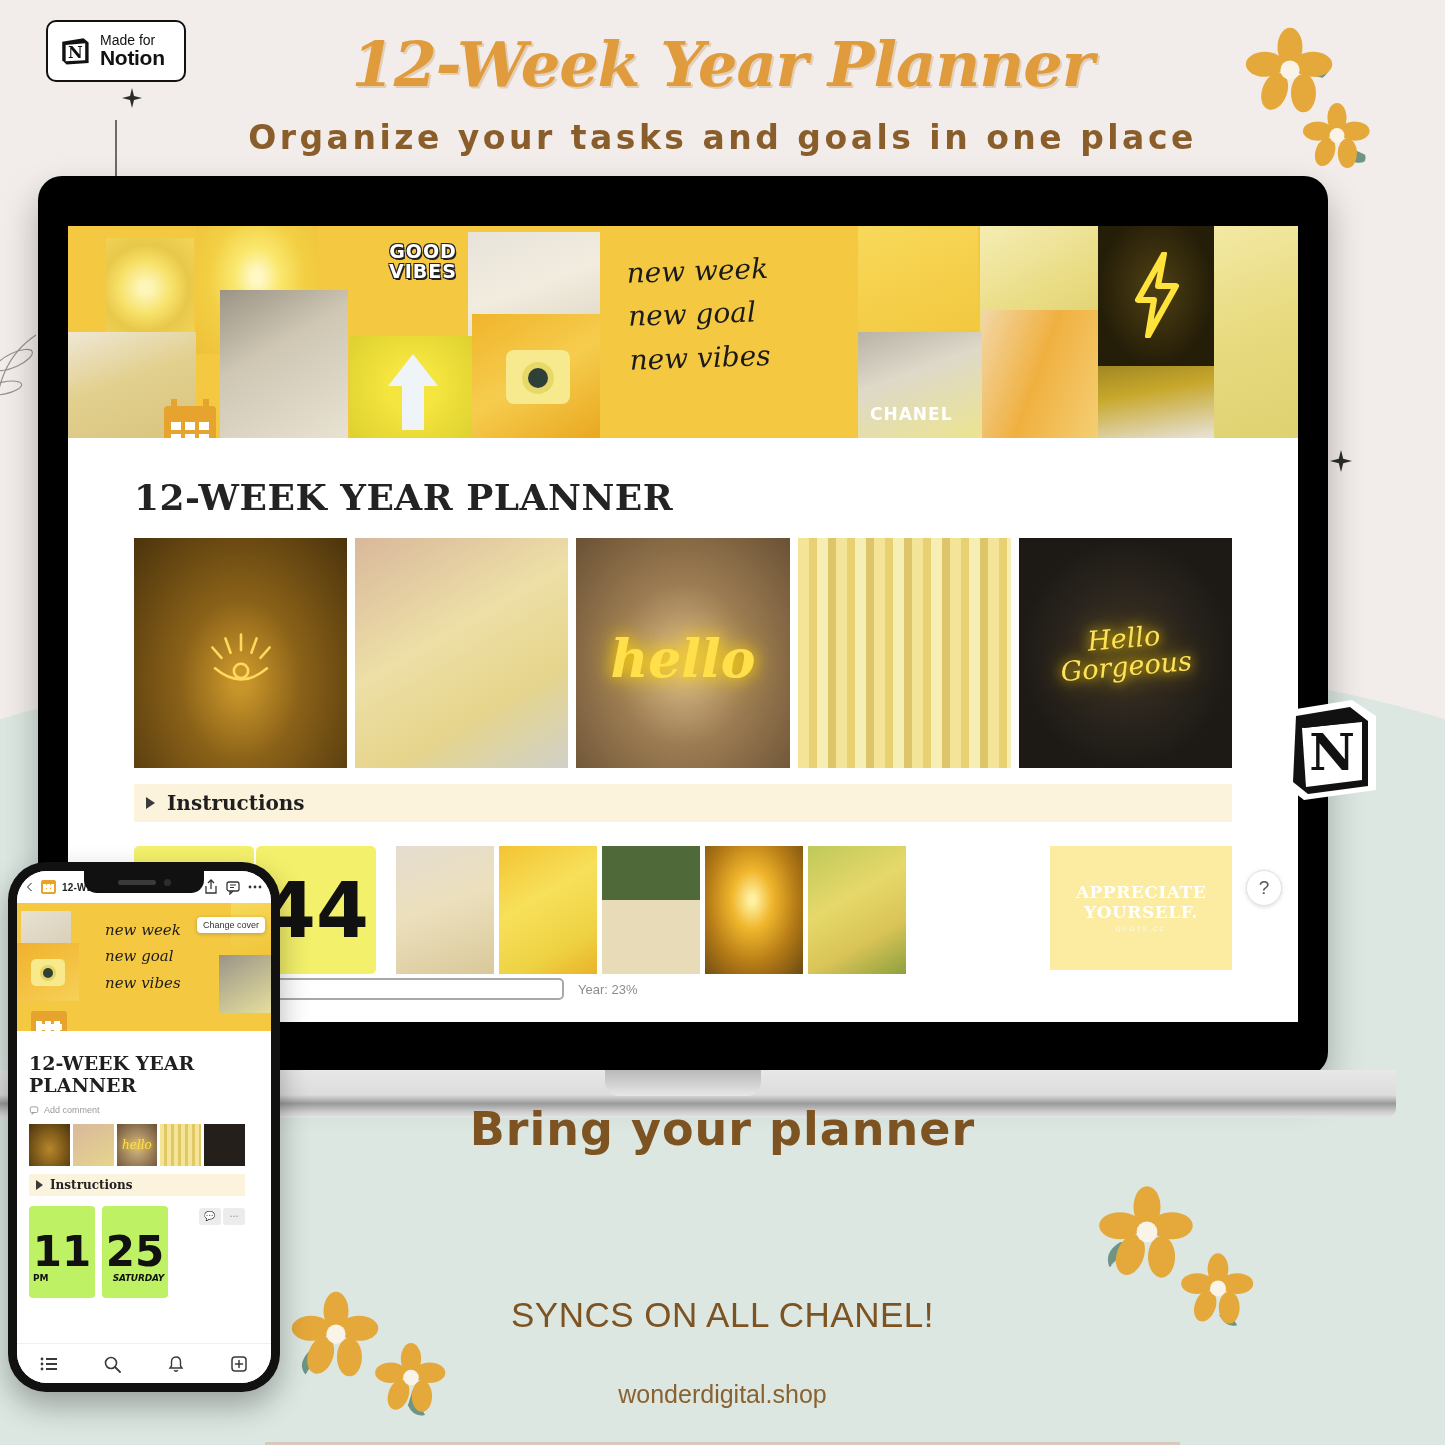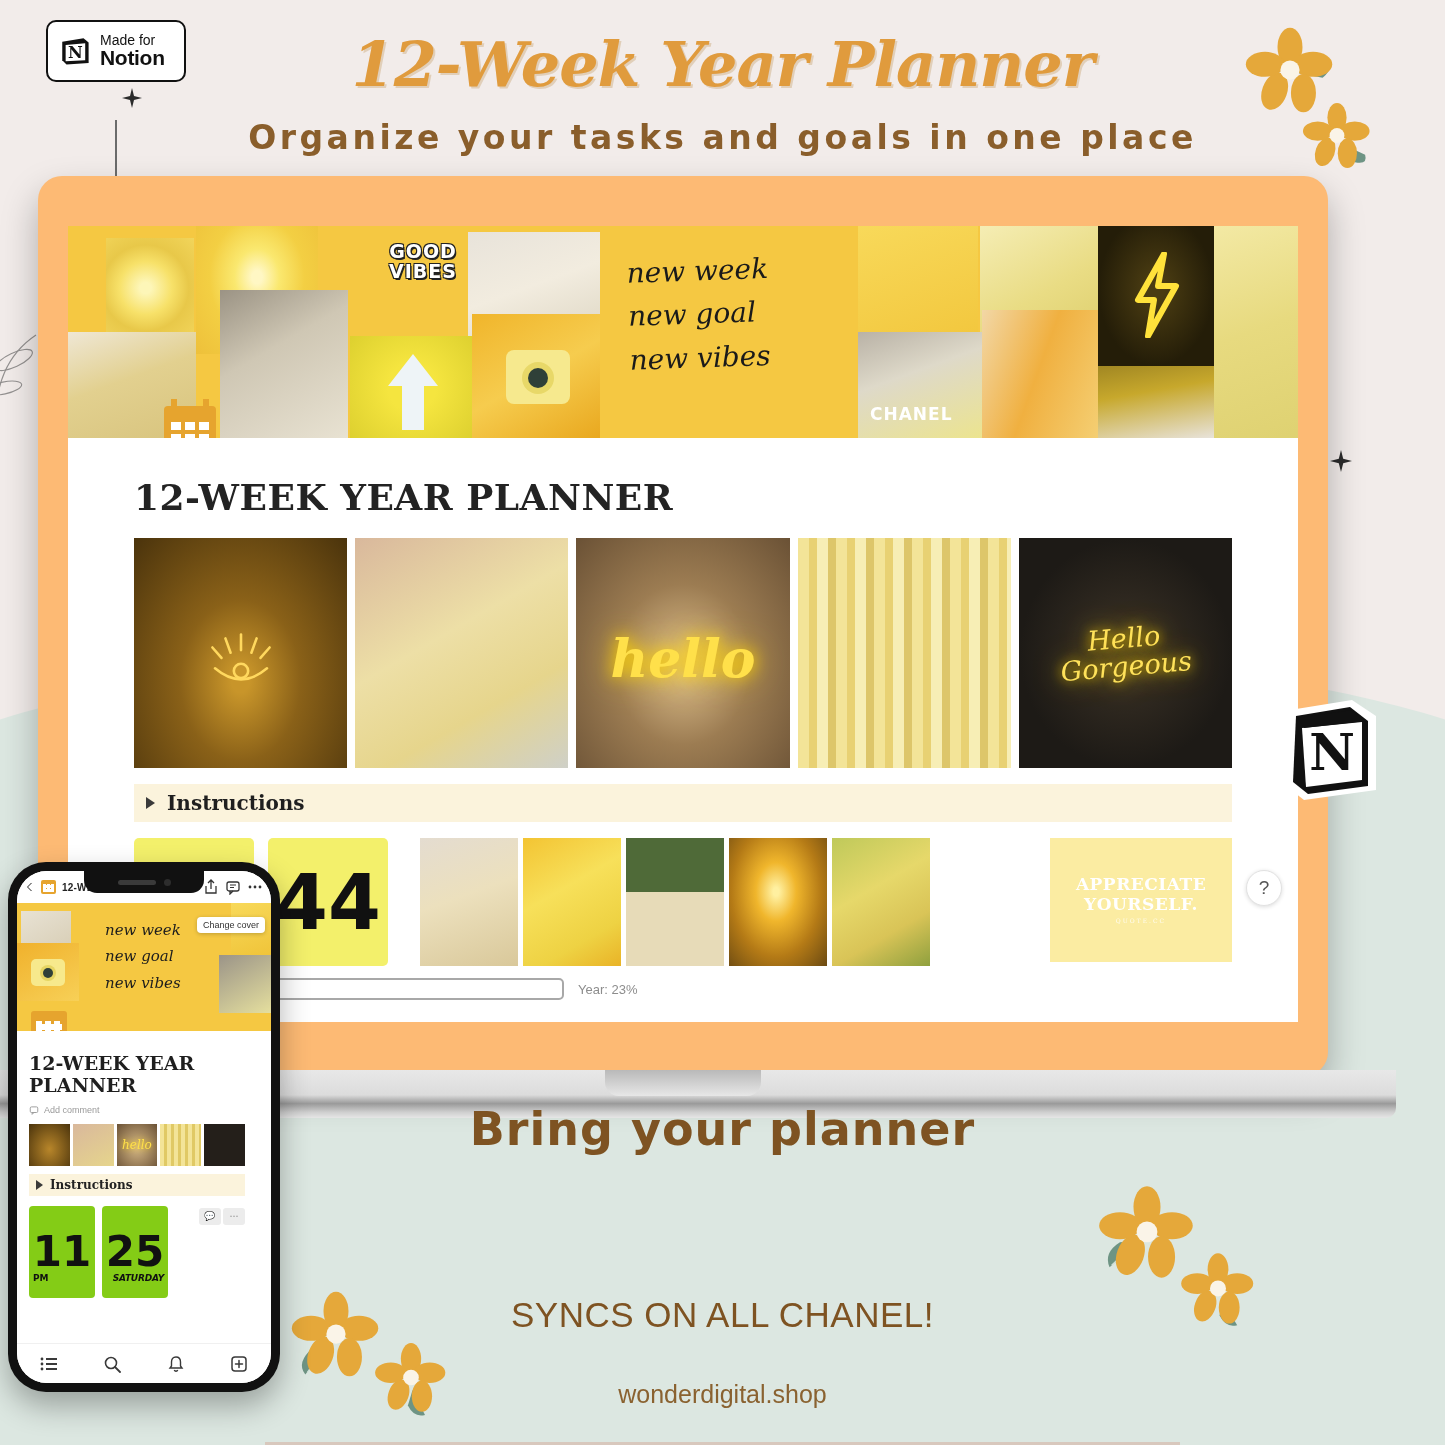--- a/index.html
+++ b/index.html
@@ -44,21 +44,21 @@
   }
   .subtitle{
     position:absolute; left:0; right:0; top:118px; text-align:center;
     font-family:"DejaVu Sans", sans-serif; font-weight:700;
     font-size:33px; color:#8A5E2B; letter-spacing:3.5px; z-index:30;
   }
 
   
   .laptop{ position:absolute; left:38px; top:176px; width:1290px; height:900px; z-index:20; }
   .lid{
-    position:absolute; inset:0; background:#fdba74; border-radius:24px;
+    position:absolute; inset:0; background:#000000; border-radius:24px;
     box-shadow: 0 18px 36px rgba(0,0,0,.28);
     padding:50px 30px 54px 30px;
   }
   .screen{ position:relative; width:100%; height:100%; background:#fff; overflow:hidden; }
   .base{
     position:absolute; left:-68px; right:-68px; top:894px; height:48px;
     background:linear-gradient(180deg,#e8e8e8 0%,#dcdcdc 52%,#9a9a9a 70%,#cfcfcf 88%,#e6e6e6 100%);
     border-bottom-left-radius:10px; border-bottom-right-radius:10px;
   }
   .base-notch{
@@ -99,21 +99,21 @@
   .photorow{ display:flex; gap:8px; height:230px; }
   .photorow > div{ flex:1; overflow:hidden; position:relative; }
 
   .instr{
     margin-top:16px; height:38px; background:#FBF3DC;
     display:flex; align-items:center; gap:12px; padding-left:12px;
   }
   .tri{ width:0;height:0;border-left:9px solid #3a3a3a;border-top:6px solid transparent;border-bottom:6px solid transparent;}
   .instr span{ font-family:"DejaVu Serif", serif; font-size:20px; color:#1f1f1f; font-weight:600; }
 
-  .botrow{ display:flex; gap:14px; margin-top:16px; height:148px; align-items:flex-start; }
+  .botrow{ display:flex; gap:2px; margin-top:24px; height:148px; align-items:flex-start; }
   .numcard{ width:120px; height:128px; background:#F3F06B; border-radius:5px; display:flex; align-items:center; justify-content:center;
             font-family:"DejaVu Sans", sans-serif; font-weight:700; font-size:76px; color:#111; }
   .numcard.blank{ background:#F3F06B; }
   .strip{ display:flex; gap:5px; height:128px; margin-left:18px; }
   .strip > div{ width:98px; overflow:hidden; position:relative; }
   .appreciate{
     width:182px; height:124px; background:#FBECA2; margin-left:auto;
     display:flex; flex-direction:column; align-items:center; justify-content:center;
     font-family:"DejaVu Serif", serif; font-weight:700; color:#fff; font-size:17px;
     line-height:1.15; text-align:center; letter-spacing:.5px;
@@ -167,21 +167,21 @@
      background-blend-mode: normal;}
   .ph-body{ padding:22px 26px 0 12px; background:#fff;}
   .ph-h1{ font-family:"DejaVu Serif",serif; font-weight:700; font-size:19px; color:#1f1f1f; line-height:1.15;}
   .ph-comment{ display:flex; align-items:center; gap:5px; margin-top:8px; font-size:9px; color:#9a9a9a;}
   .ph-strip{ display:flex; gap:3px; margin-top:9px; height:42px;}
   .ph-strip > div{ flex:1; overflow:hidden; position:relative;}
   .ph-instr{ margin-top:8px; height:22px; background:#FBF3DC; display:flex; align-items:center; gap:7px; padding-left:7px;}
   .ph-instr .tri{ border-left-width:7px;border-top-width:5px;border-bottom-width:5px;}
   .ph-instr span{ font-family:"DejaVu Serif",serif; font-size:12px; font-weight:600; color:#222;}
   .ph-cards{ display:flex; gap:7px; margin-top:10px;}
-  .ph-card{ width:66px; height:92px; background:#84cc16; border-radius:4px; position:relative;
+  .ph-card{ width:66px; height:92px; background:#bef264; border-radius:4px; position:relative;
             display:flex; align-items:center; justify-content:center;
             font-family:"DejaVu Sans",sans-serif; font-weight:700; font-size:42px; color:#111;}
   .ph-card b{ position:absolute; bottom:15px; left:4px; font-size:9px; letter-spacing:-.2px;}
   .ph-card.r b{ left:auto; right:4px;font-style:italic; }
   .ph-dots{ margin-left:auto; display:flex; gap:2px; align-self:flex-start; margin-top:2px;}
   .ph-dots i{ width:22px;height:17px;background:#ececec;border-radius:3px;display:flex;align-items:center;justify-content:center;font-size:9px;color:#666;font-style:normal;}
   .ph-nav{
     position:absolute; left:0; right:0; bottom:0; height:40px; background:#fff;
     display:flex; align-items:center; justify-content:space-around; border-top:1px solid #f0f0f0;
     color:#4a4a4a;

